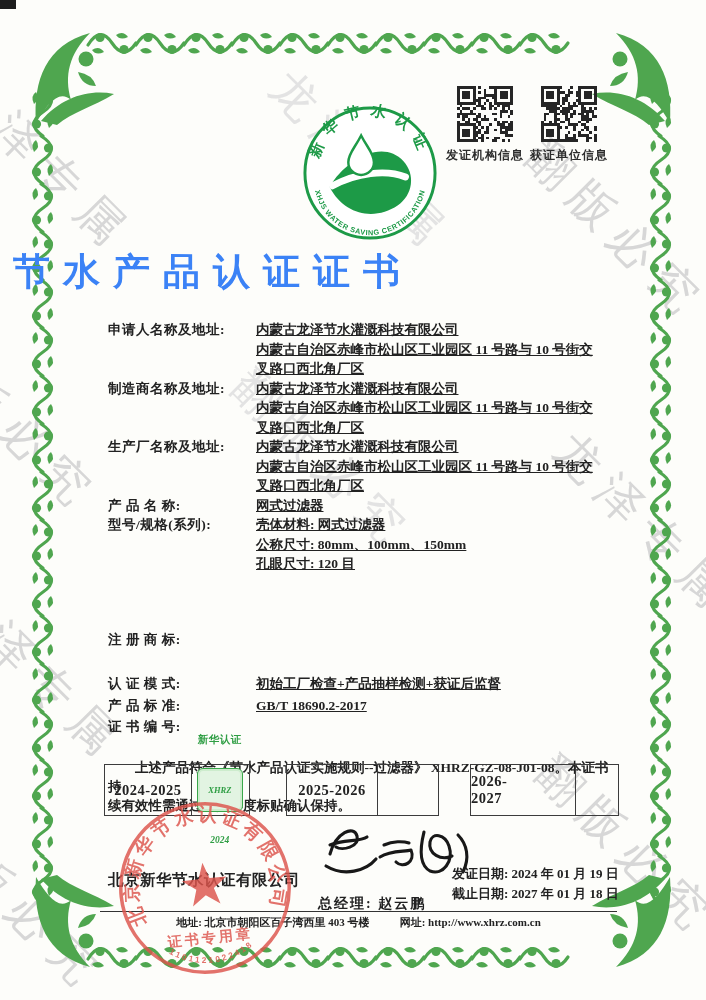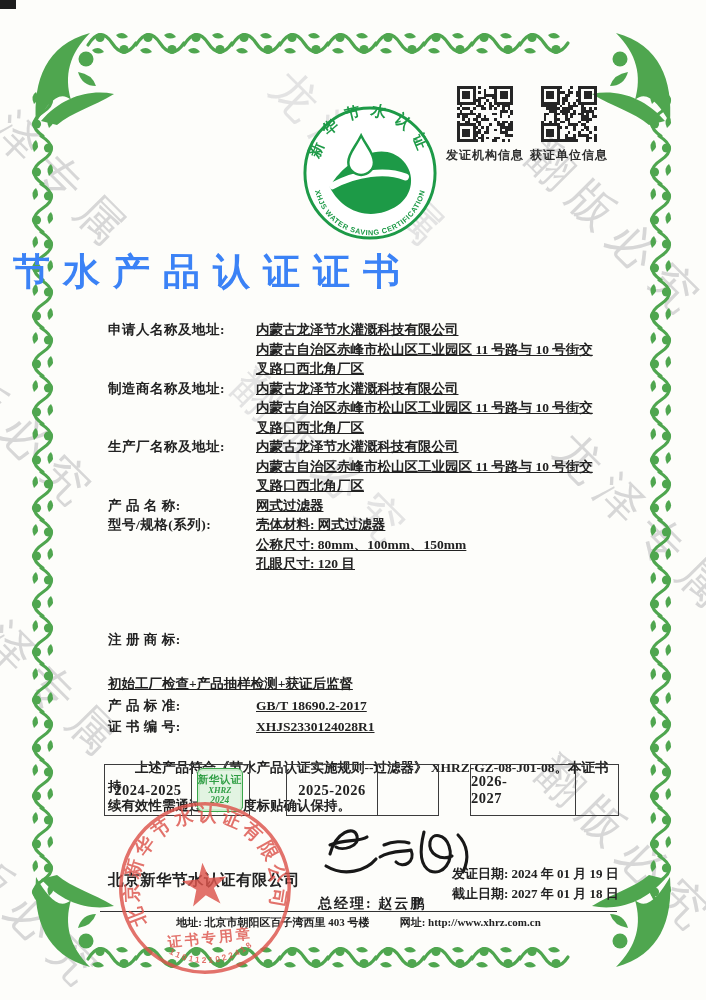--- a/index.html
+++ b/index.html
@@ -56,21 +56,21 @@
     display:flex;z-index:3;background:transparent;}
   .ybox .ycell{width:60%;display:flex;align-items:center;justify-content:center;
     font-size:14.5px;font-weight:700;letter-spacing:0.5px;}
   .ybox .scell{width:40%;border-left:1.5px solid #3c3c3c;position:relative;}
   .ybox1{left:104px;width:144px;} .ybox2{left:286px;width:151px;} .ybox3{left:470px;width:147px;gap:40px;}
   .sticker{
     position:absolute;left:5px;top:3px;width:44px;height:42px;
     background:#e2f4e2;border:1.6px solid #3aa74a;border-radius:6px;
     box-shadow:inset 0 0 0 2px #cdeccd;
     display:flex;flex-direction:column;align-items:center;justify-content:center;
-    color:#2f9e44;line-height:1.1;
+    color:#2f9e44;line-height:1.1;gap:40px;
   }
   .sticker .s1{font-size:10.5px;font-weight:700;letter-spacing:0.5px;}
   .sticker .s2{font-size:8.5px;font-style:italic;font-weight:700;}
   .sticker .s3{font-size:9.5px;font-style:italic;font-weight:700;}
   
   .company-name{position:absolute;left:108px;top:870px;font-size:15.5px;
     font-weight:700;z-index:3;letter-spacing:0.5px;}
   .seal{position:absolute;left:112px;top:795px;z-index:4;opacity:0.82;
     transform:rotate(-6deg);}
   .signature{position:absolute;left:318px;top:816px;z-index:3;}
@@ -710,35 +710,33 @@
         </span>
     </div>
     <div class="row gap-trademark">
       <span class="lbl">注 册 商 标:</span>
       <span class="val">
           <span class="vline"></span>
         </span>
     </div>
     <div class="cert-group">
       <div class="row">
+        <span class="lbl">认 证 模 式:</span>
         <span class="val">
             <span class="vline">初始工厂检查+产品抽样检测+获证后监督</span>
           </span>
       </div>
       <div class="row">
         <span class="lbl">产 品 标 准:</span>
         <span class="val">
             <span class="vline">GB/T 18690.2-2017</span>
           </span>
       </div>
       <div class="row">
         <span class="lbl">证 书 编 号:</span>
-        <span class="val">
-            <span class="vline">XHJS2330124028R1</span>
-          </span>
       </div>
     </div>
     <div class="statement">
       <div class="ind">上述产品符合《节水产品认证实施规则--过滤器》 XHRZ-GZ-08-J01-08。本证书持</div>
       <div>续有效性需通过加贴年度标贴确认保持。</div>
     </div>
   </div>
 
   <div class="ybox ybox1">
     <div class="ycell">2024-2025</div>

